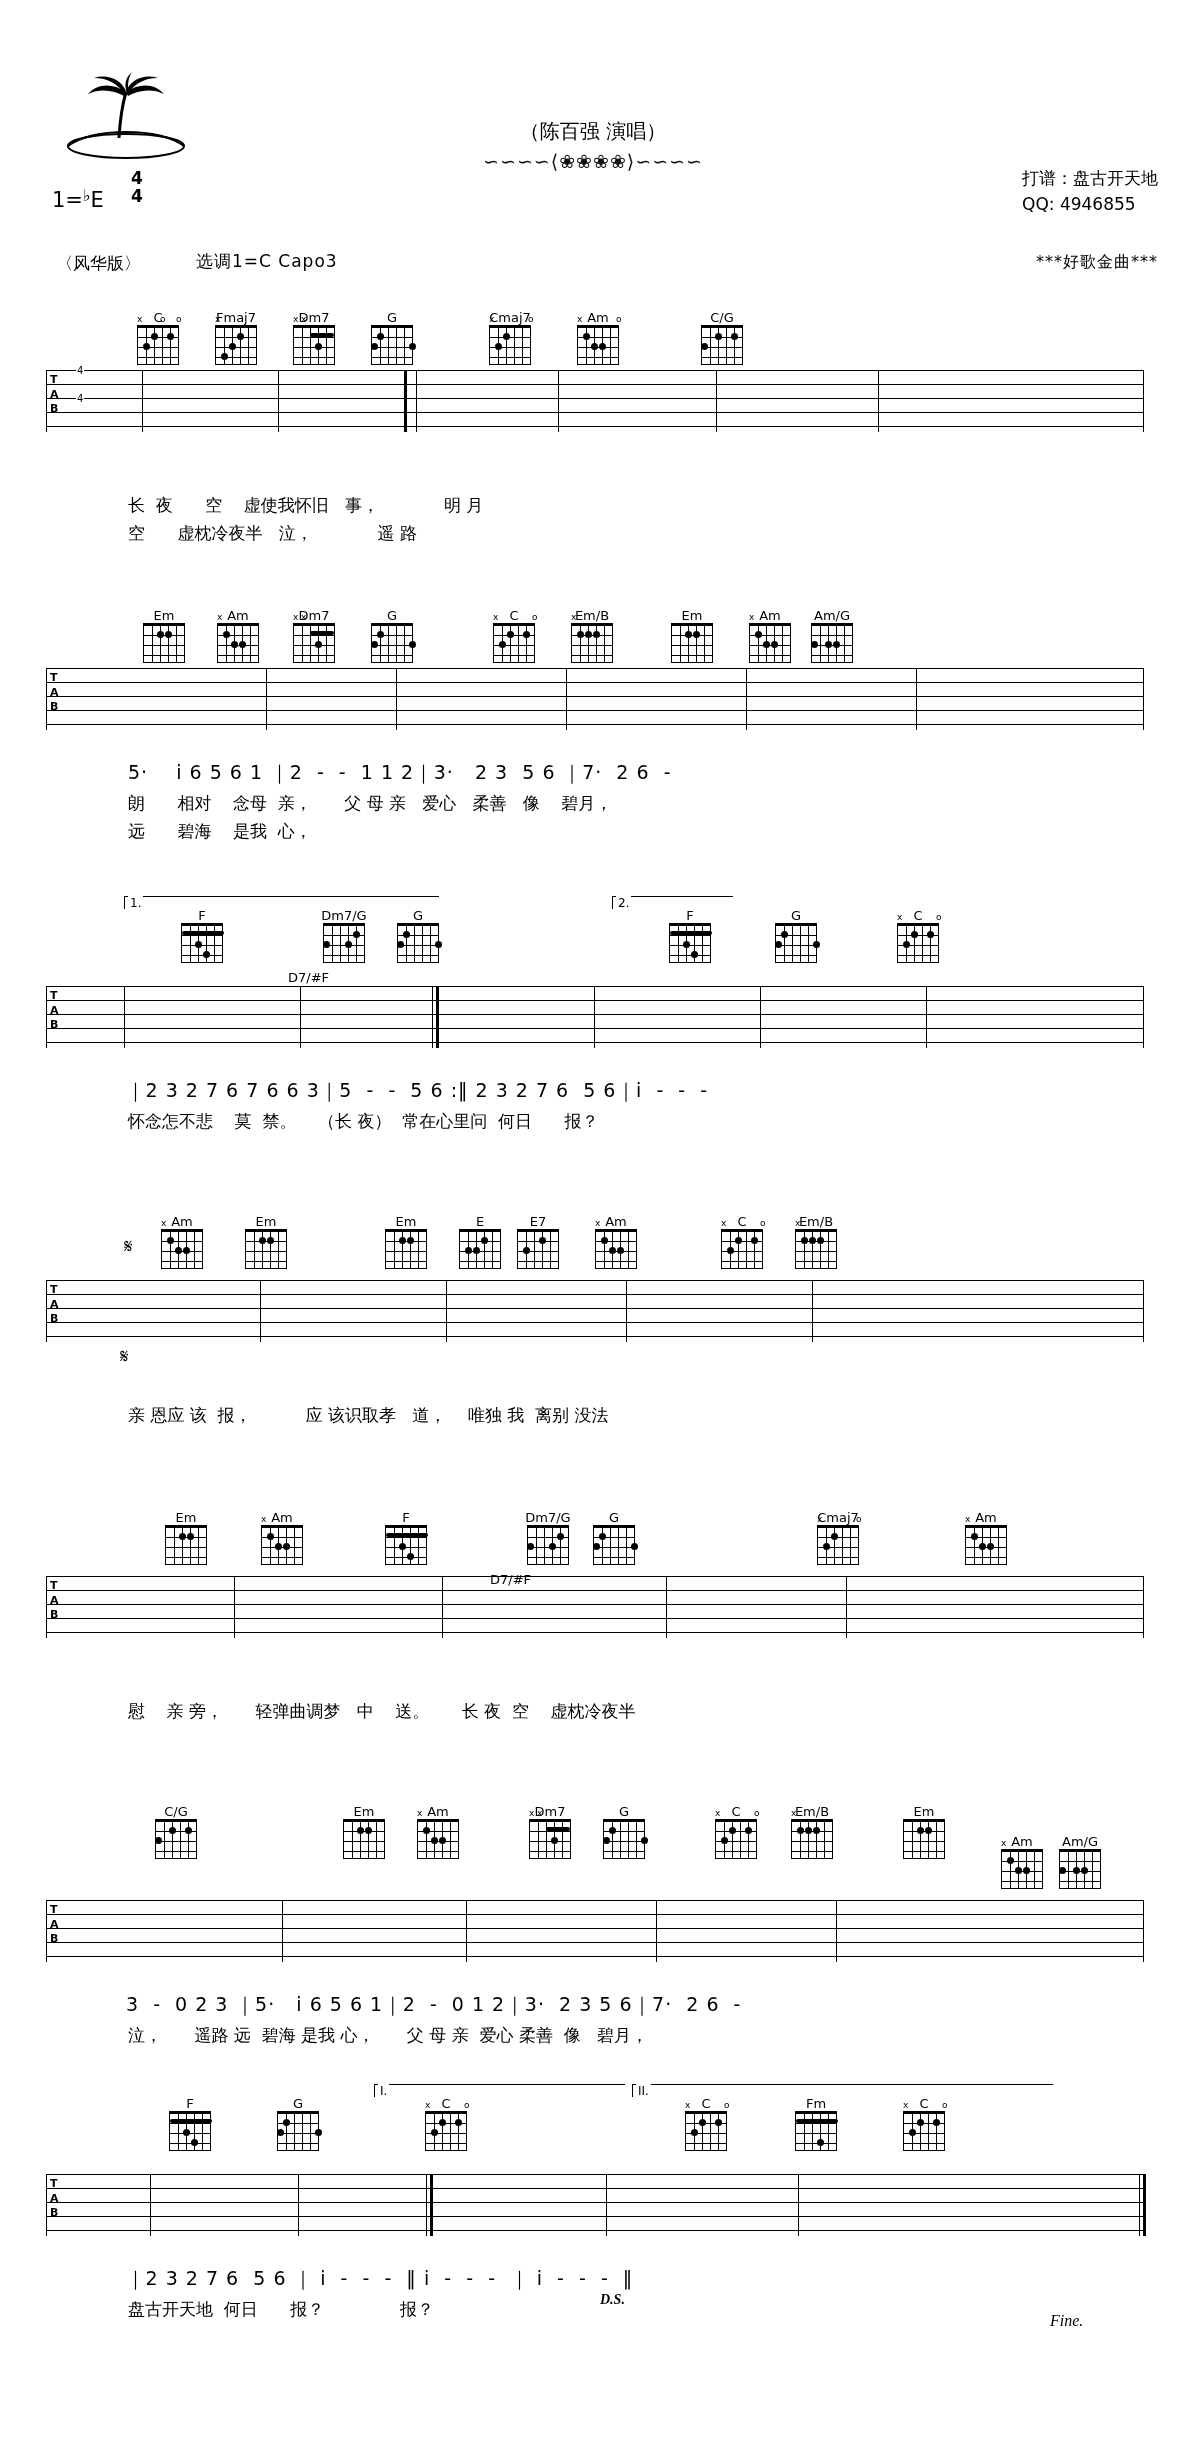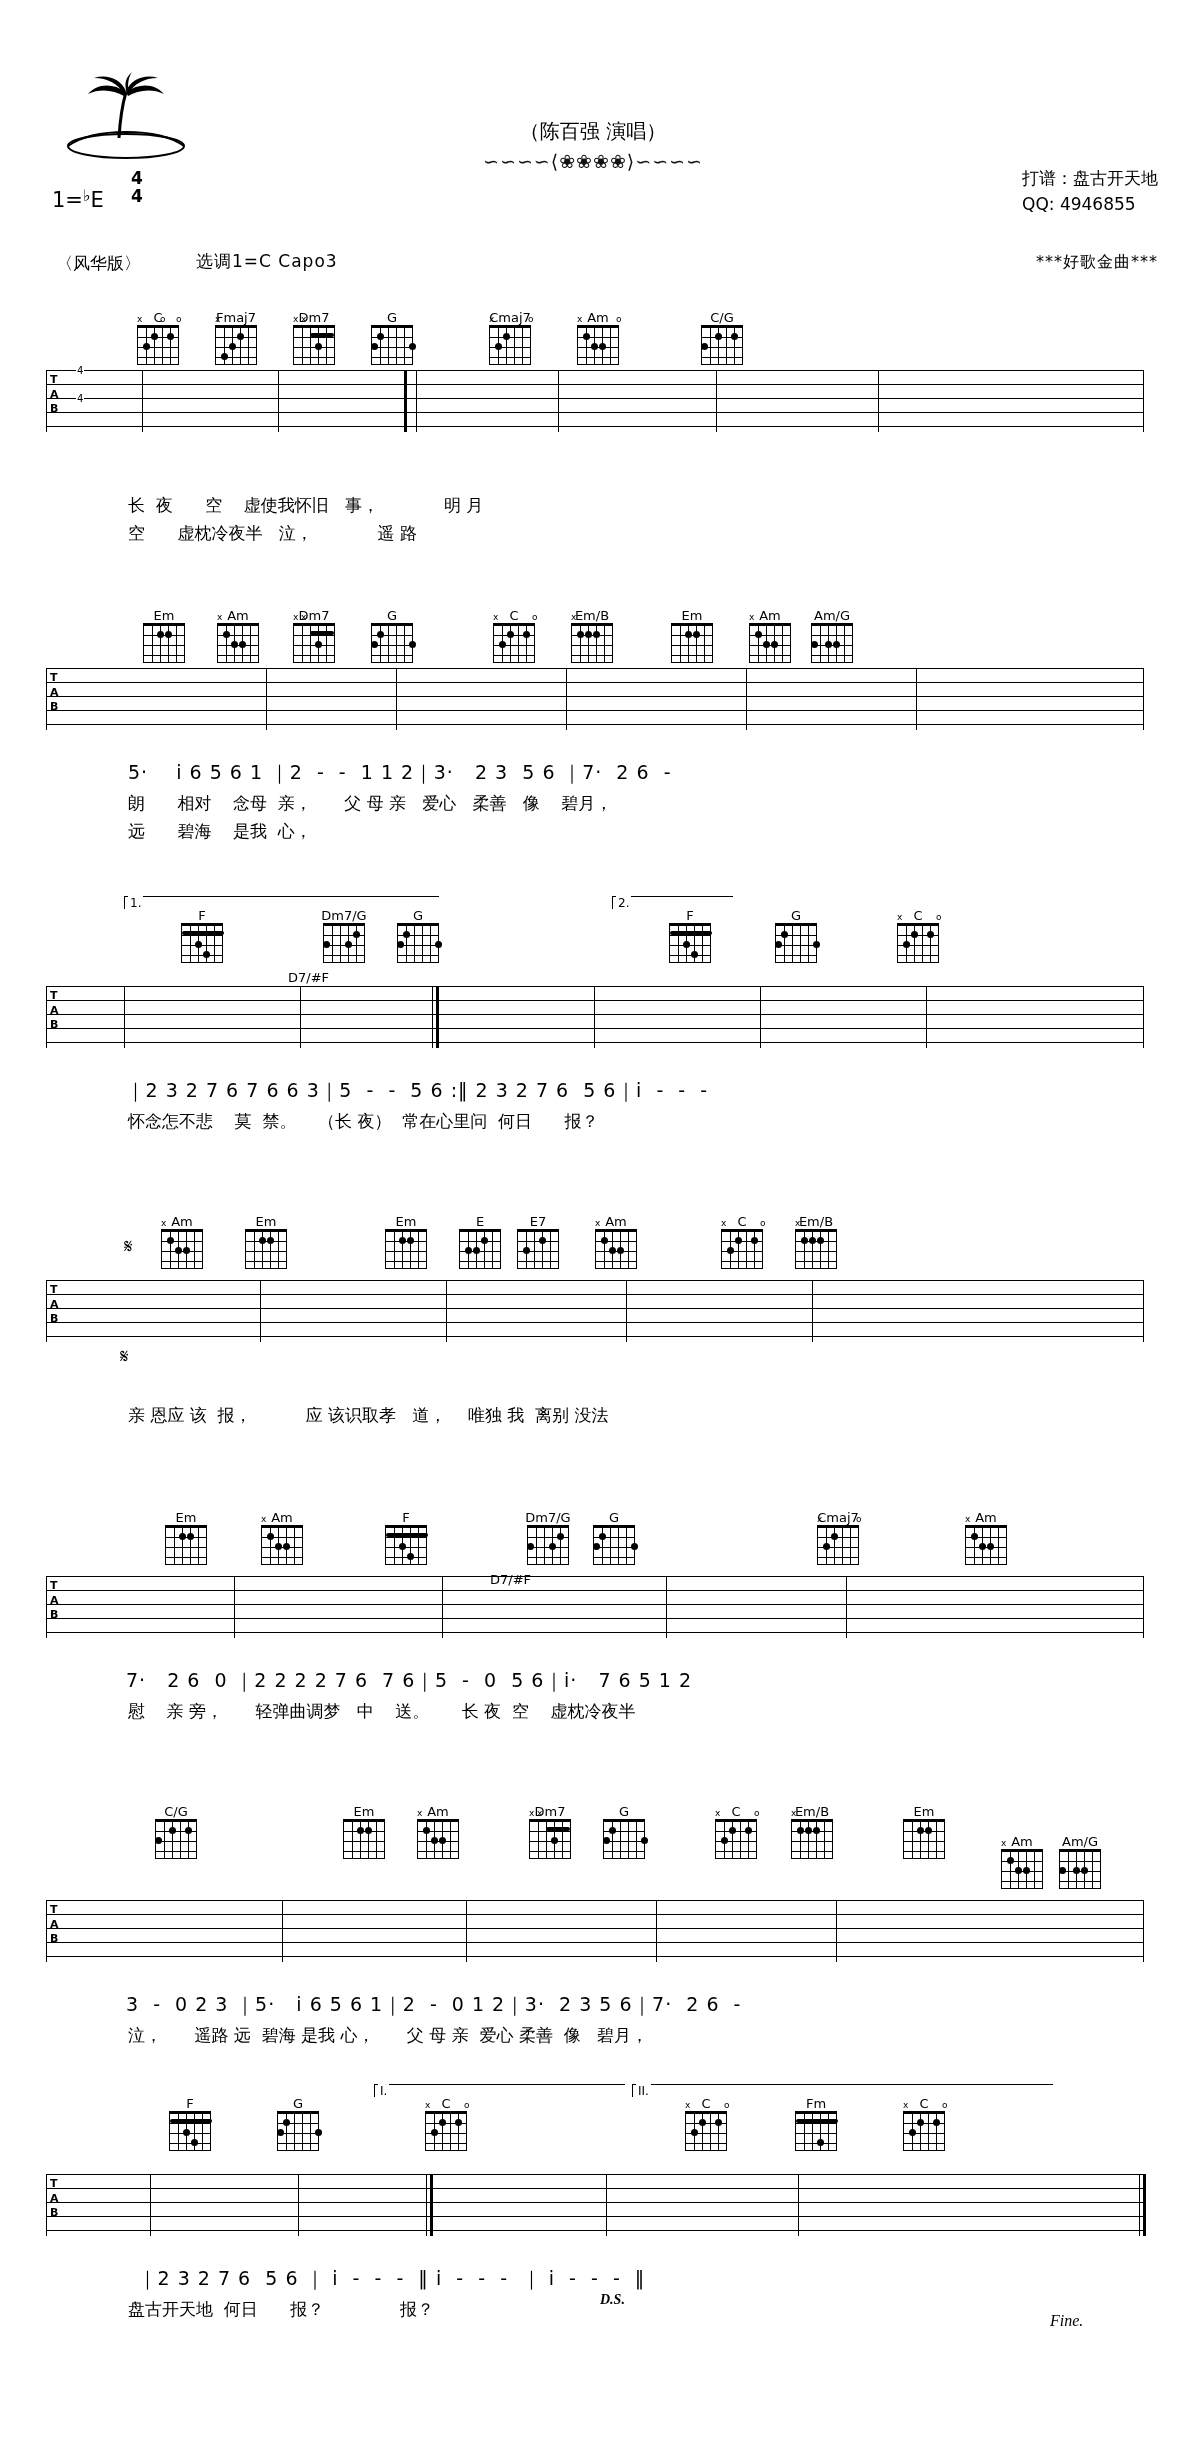--- a/index.html
+++ b/index.html
@@ -854,21 +854,20 @@
       <div class="ln" style="top:56px"></div>
       <div class="bl" style="left:0"></div>
       <div class="bl" style="left:188px"></div>
       <div class="bl" style="left:396px"></div>
       <div class="bl" style="left:620px"></div>
       <div class="bl" style="left:800px"></div>
       <div class="bl" style="left:1097px"></div>
       <div class="tabletters">T<br>A<br>B</div>
     </div>
 
-    <div class="melody" style="left:126px;top:158px;">7·   2 6  0 ｜2 2 2 2 7 6  7 6｜5  -  0  5 6｜i·   7 6 5 1 2</div>
     <div class="lyric" style="left:128px;top:190px;">慰    亲 旁，      轻弹曲调梦   中    送。      长 夜  空    虚枕冷夜半</div>
   </div>
 
   <div class="system" style="top:1804px;height:230px;">
     <div class="chord" style="left:150px;top:0;">
       <div class="cname">C/G</div>
       <div class="grid">
         <i class="v" style="left:8px"></i>
           <i class="v" style="left:16px"></i>
           <i class="v" style="left:24px"></i>
@@ -1155,19 +1154,19 @@
       <div class="bl" style="left:252px"></div>
       <div class="bl" style="left:380px"></div>
       <div class="bl thick" style="left:384px"></div>
       <div class="bl" style="left:560px"></div>
       <div class="bl" style="left:752px"></div>
       <div class="bl" style="left:1093px"></div>
       <div class="bl thick" style="left:1097px"></div>
       <div class="tabletters">T<br>A<br>B</div>
     </div>
 
-    <div class="melody" style="left:126px;top:182px;margin-left:12px;">｜2 3 2 7 6  5 6 ｜ i  -  -  -  ‖ i  -  -  -  ｜ i  -  -  -  ‖</div>
+    <div class="melody" style="left:126px;top:182px;">｜2 3 2 7 6  5 6 ｜ i  -  -  -  ‖ i  -  -  -  ｜ i  -  -  -  ‖</div>
     <div class="lyric" style="left:128px;top:214px;">盘古开天地  何日      报？              报？</div>
     <div class="ds" style="left:600px;top:208px;">D.S.</div>
     <div class="fine" style="left:1050px;top:228px;">Fine.</div>
   </div>
 
 </div>
 
 </body></html>

